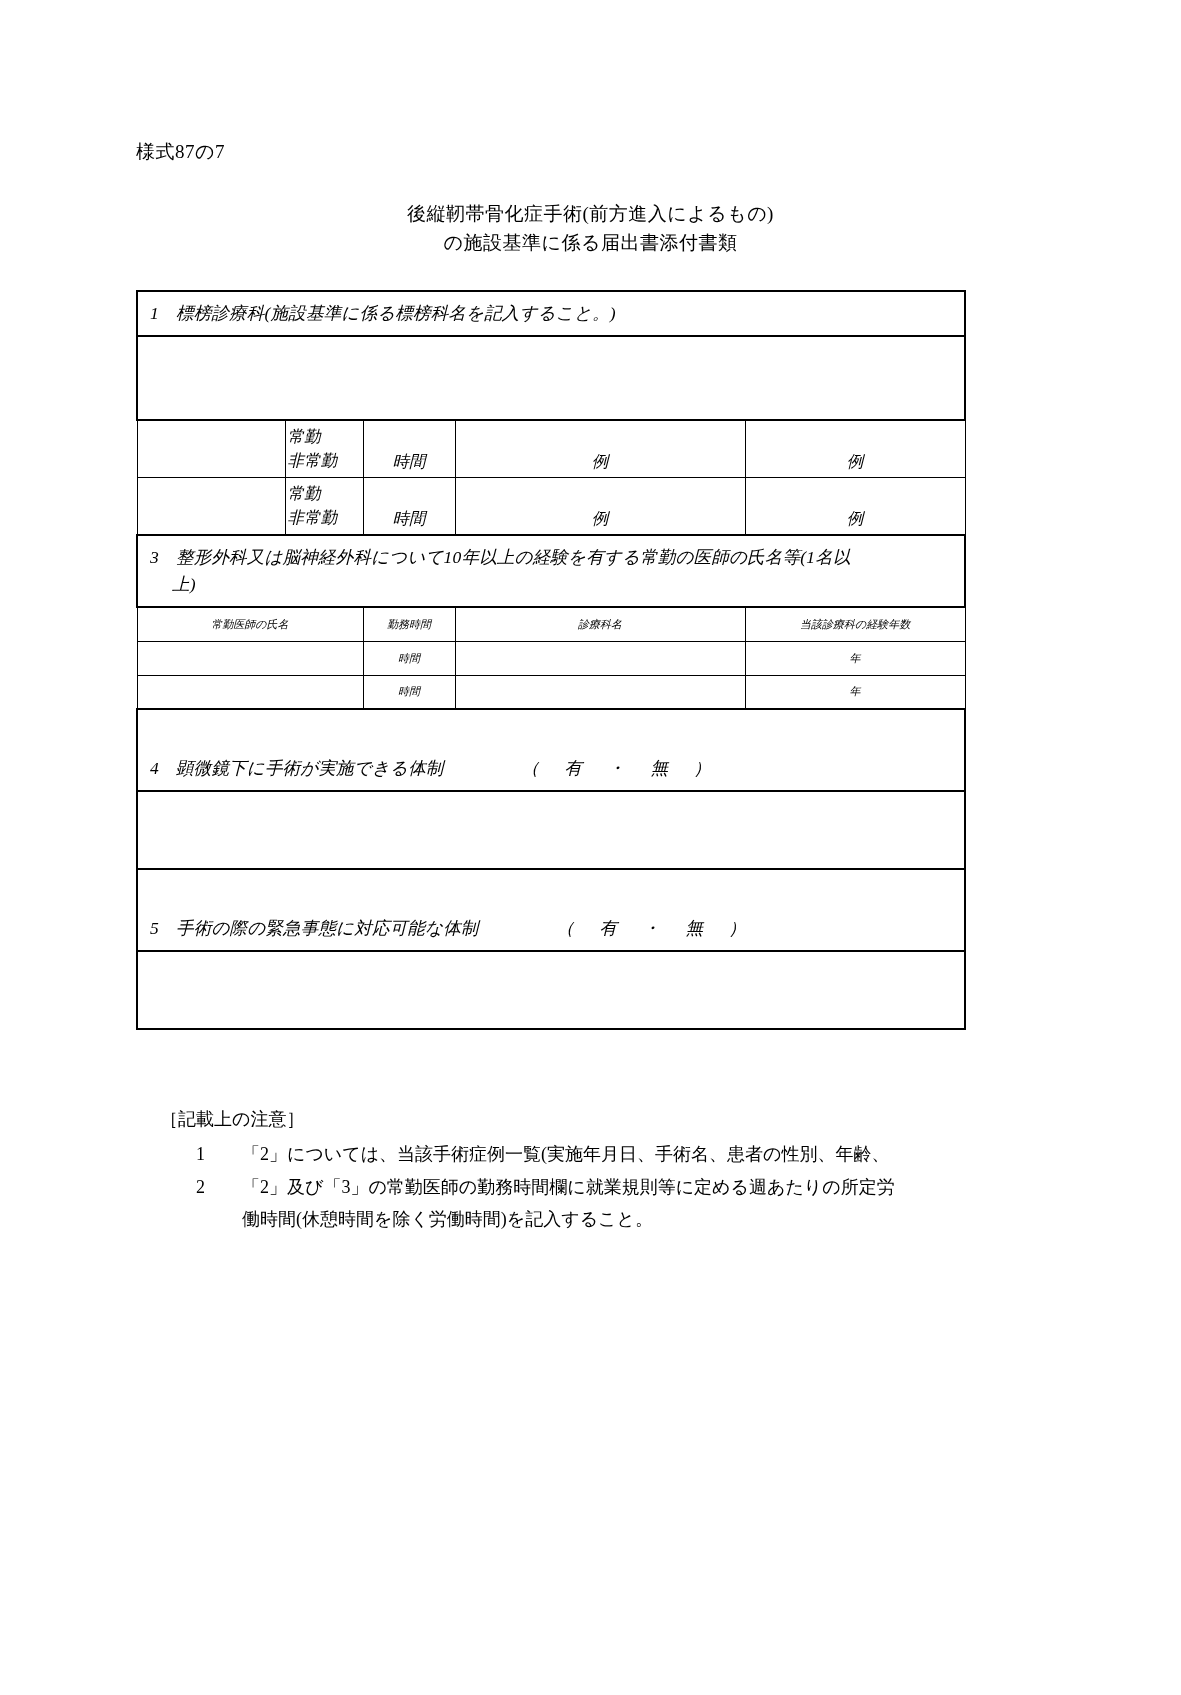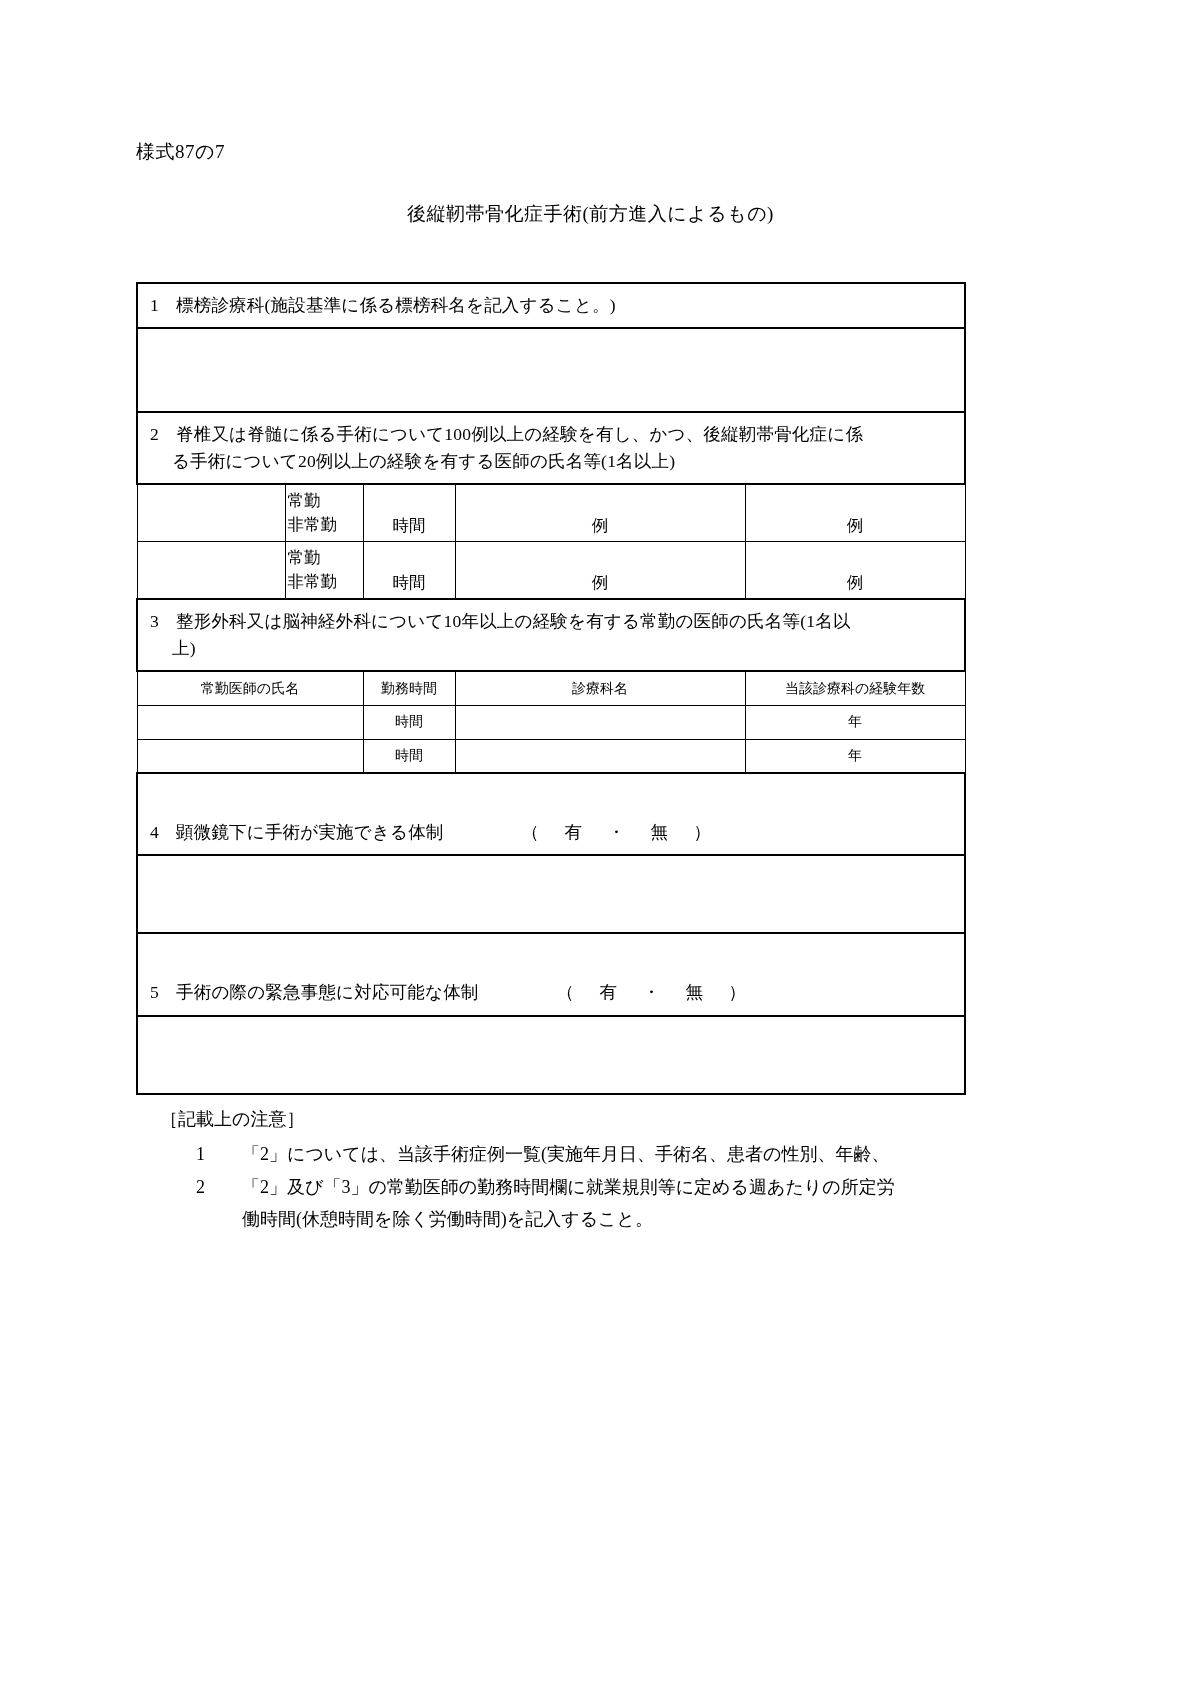--- a/index.html
+++ b/index.html
@@ -35,25 +35,26 @@
     text-align: center;
     font-size: 19px;
     line-height: 1.5;
   }
   .doc-title div {
     letter-spacing: 0.5px;
   }
   .main-table {
     position: absolute;
     left: 136px;
-    top: 282px;
+    top: 290px;
     width: 828px;
     border-collapse: collapse;
     table-layout: fixed;
     font-size: 17.5px;
+    font-style: italic;
   }
   .main-table td {
     border: 1px solid #000000;
     padding: 0;
     vertical-align: middle;
   }
   .outer {
     border: 2px solid #000000 !important;
   }
   .sec-head {
@@ -79,21 +80,21 @@
     height: 76px;
   }
   .col-hd {
     text-align: center;
     line-height: 1.4;
     padding: 6px 2px !important;
     font-size: 16.5px;
   }
   .cell-center {
     text-align: center;
-    font-size: 14px;
+    font-size: 11px;
     padding: 4px 2px !important;
   }
   .dual {
     text-align: left;
     line-height: 1.45;
     font-size: 16.5px;
     padding: 4px 2px !important;
   }
   .row-h {
     height: 50px;
@@ -140,20 +141,21 @@
 </style>
 </head>
 <body>
 
 <div class="page">
 
   <div class="form-no">様式87の7</div>
 
   <div class="doc-title">
     <div>後縦靭帯骨化症手術(前方進入によるもの)</div>
+    <div>の施設基準に係る届出書添付書類</div>
   </div>
 
   <table class="main-table">
     <colgroup>
       <col style="width:148px">
       <col style="width:78px">
       <col style="width:92px">
       <col style="width:202px">
       <col style="width:88px">
       <col style="width:220px">
@@ -162,26 +164,20 @@
 
       <tr>
         <td class="outer sec-head" colspan="6">
           <span class="num">1</span><span>標榜診療科(施設基準に係る標榜科名を記入すること。)</span>
         </td>
       </tr>
       <tr>
         <td class="outer blank-tall" colspan="6"></td>
       </tr>
 
-      <tr>
-        <td class="outer sec-head" colspan="6">
-          <span class="num">2</span><span>脊椎又は脊髄に係る手術について100例以上の経験を有し、かつ、後縦靭帯骨化症に係</span>
-          <span class="indent">る手術について20例以上の経験を有する医師の氏名等(1名以上)</span>
-        </td>
-      </tr>
       <tr class="row-h">
         <td></td>
         <td class="dual">
           <div>常勤</div>
           <div>非常勤</div>
         </td>
         <td class="unit-cell">時間</td>
         <td class="unit-cell" colspan="2">例</td>
         <td class="unit-cell">例</td>
       </tr>

